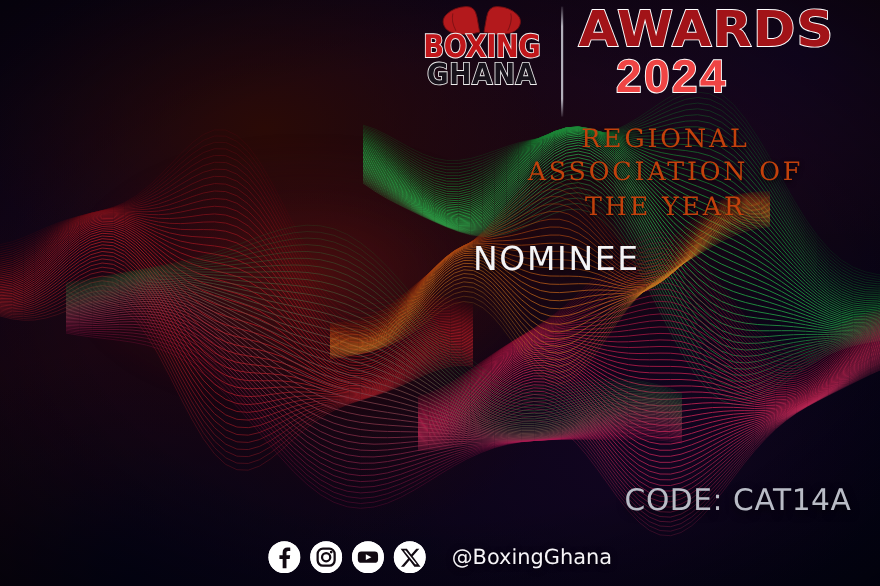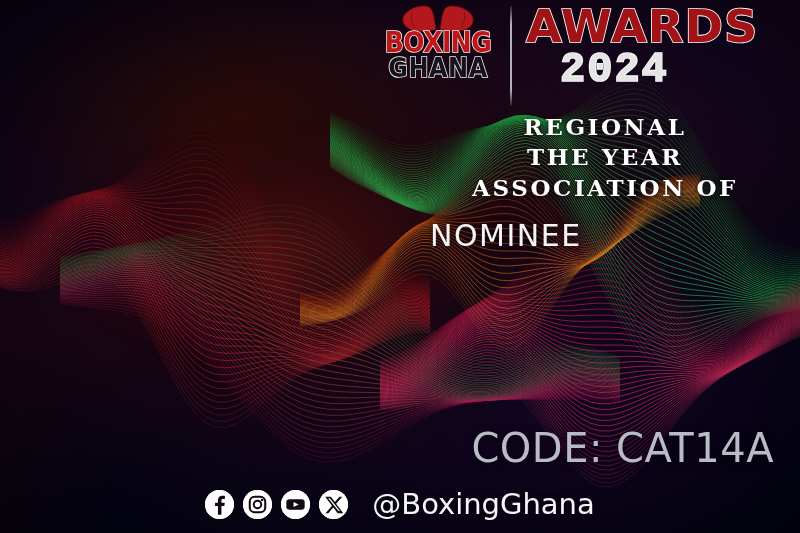--- a/index.html
+++ b/index.html
@@ -141,45 +141,45 @@
     font-size: 45px;
     line-height: 0.92;
     letter-spacing: 1px;
     color: #a21318;
     -webkit-text-stroke: 1.6px #ffffff;
     paint-order: stroke fill;
     transform: scaleX(1.03);
     transform-origin: left center;
   }
   .awards-year {
-    font-family: Liberation Mono, monospace;
+    font-family: Liberation Sans, sans-serif;
     font-weight: 700;
     font-size: 42px;
     line-height: 1;
     letter-spacing: 2px;
     margin-top: 2px;
     margin-left: 34px;
-    color: #e5e5e5;
+    color: #ef4444;
     -webkit-text-stroke: 1.7px #ffffff;
     paint-order: stroke fill;
   }
 
   
   .category {
     position: absolute;
     left: 430px;
     top: 112px;
     width: 350px;
     text-align: center;
     font-family: "DejaVu Serif", serif;
-    font-weight: 700;
+    font-weight: 400;
     font-size: 23px;
     line-height: 1.32;
     letter-spacing: 2.6px;
-    color: #ffffff;
+    color: #c2410c;
     text-shadow: 0 1px 5px rgba(0,0,0,0.85);
   }
   .category div { white-space: nowrap; }
 
   .nominee {
     position: absolute;
     left: 430px;
     top: 218px;
     width: 350px;
     font-family: "DejaVu Sans", sans-serif;
@@ -216,21 +216,21 @@
   .title-line-1 { margin-left: 110px; }
   .title-line-2 { margin-left: 72px; margin-top: 19px; }
 
   
   .code-text {
     position: absolute;
     right: 26px;
     bottom: 62px;
     font-family: "DejaVu Sans", sans-serif;
     font-weight: 400;
-    font-size: 40px;
+    font-size: 27px;
     letter-spacing: 0.5px;
     color: #b9bcc6;
     text-shadow: 0 2px 8px rgba(0,0,0,0.7);
   }
 
   
   .footer {
     position: absolute;
     left: 0;
     right: 0;
@@ -247,21 +247,21 @@
     background: #ffffff;
     display: flex;
     align-items: center;
     justify-content: center;
     flex: none;
   }
   .social-icon svg { display: block; }
   .handle {
     font-family: "DejaVu Sans", sans-serif;
     font-weight: 400;
-    font-size: 29px;
+    font-size: 19px;
     letter-spacing: 0px;
     color: #f6f4f7;
     margin-left: 15px;
     text-shadow: 0 1px 6px rgba(0,0,0,0.7);
   }
 </style>
 </head>
 <body>
 
 <div id="poster">
@@ -522,22 +522,22 @@
     <div class="header-divider"></div>
 
     <div class="header-right">
       <div class="awards-word">AWARDS</div>
       <div class="awards-year">2024</div>
     </div>
   </div>
 
   <div class="category">
     <div>REGIONAL</div>
+    <div>ASSOCIATION OF</div>
     <div>THE YEAR</div>
-    <div>ASSOCIATION OF</div>
   </div>
 
   <div class="nominee">NOMINEE</div>
 
 
   <div class="code-text">CODE: CAT14A</div>
 
   <div class="footer">
 
     <div class="social-icon">

